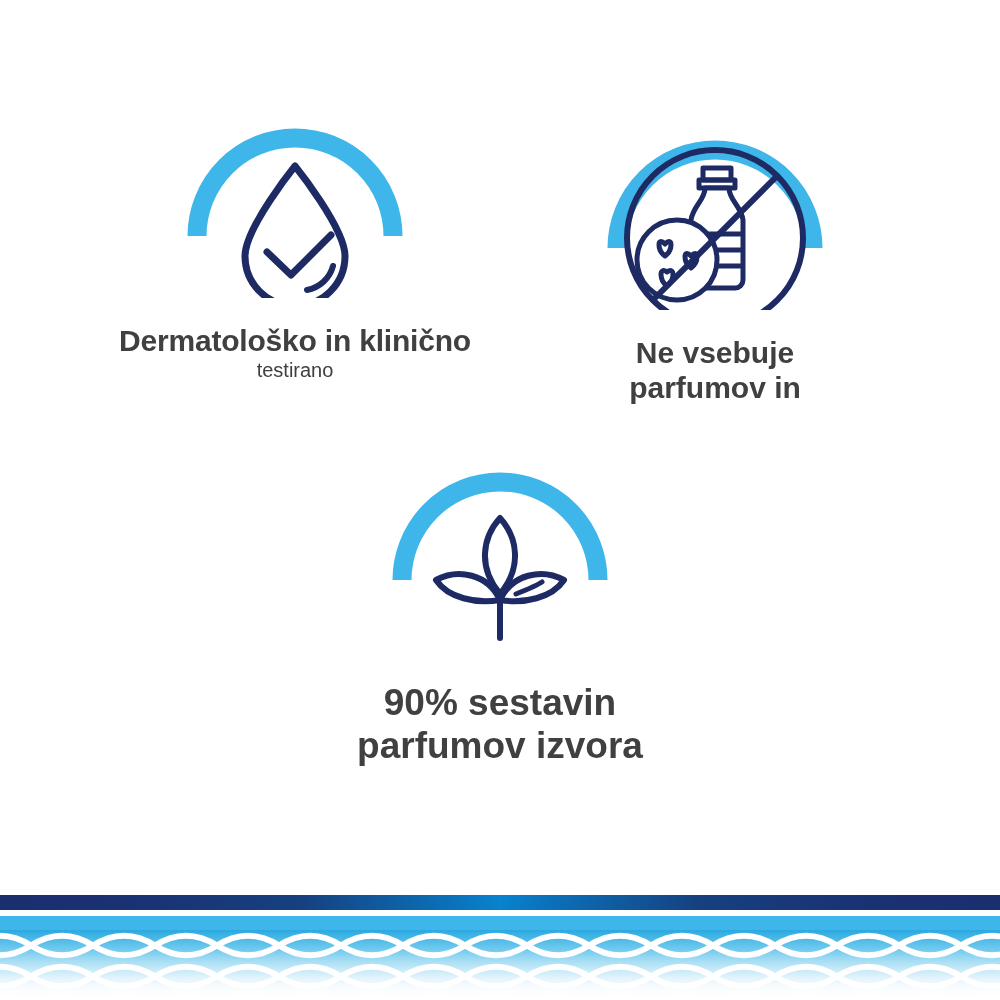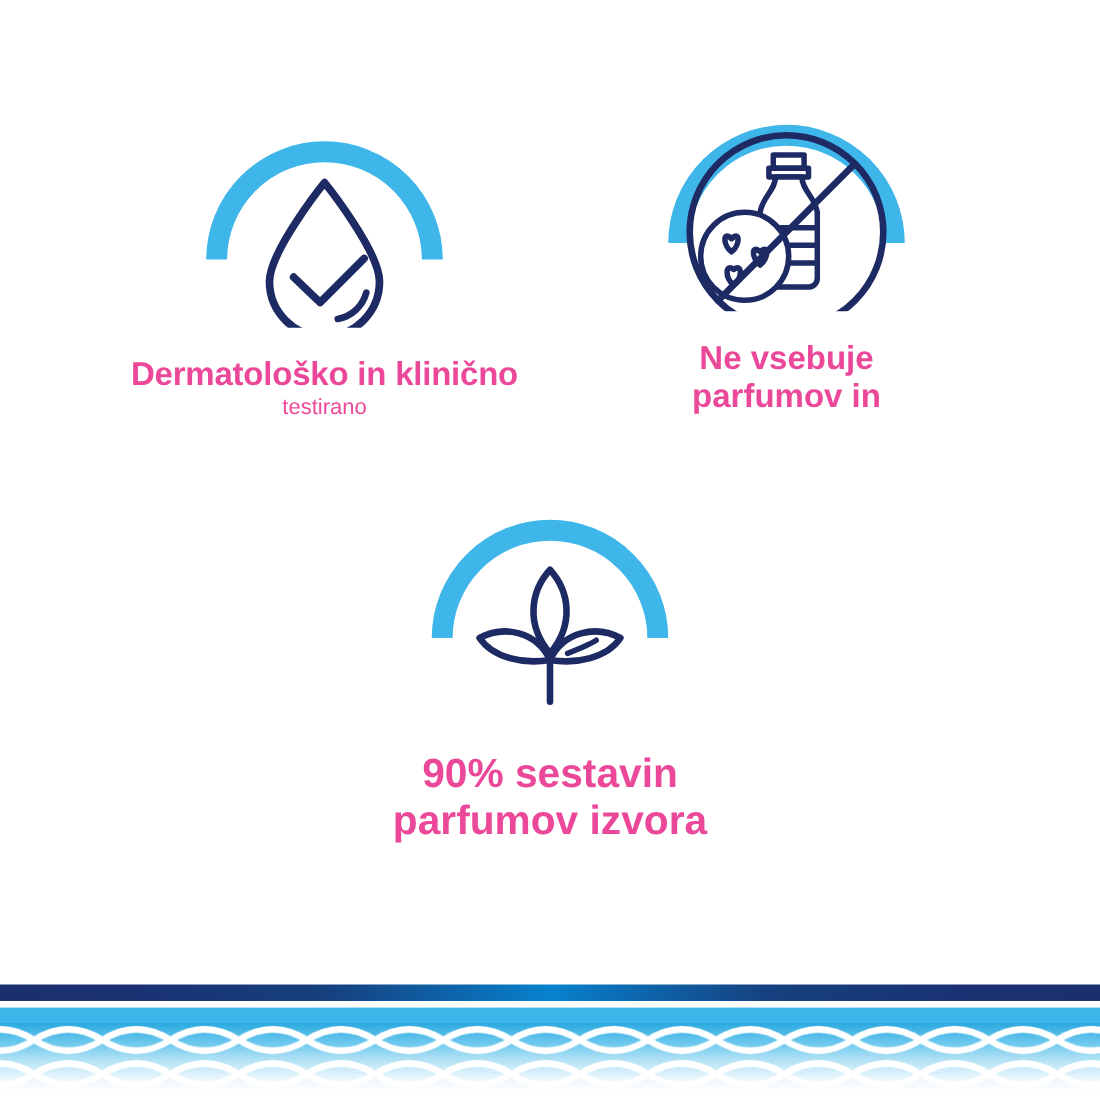--- a/index.html
+++ b/index.html
@@ -31,21 +31,21 @@
 
   .feature-icon {
     position: relative;
     margin: 0 auto;
     display: block;
   }
 
   .feature-caption {
     margin: 0;
     padding: 0;
-    color: #ec4899;
+    color: #404040;
     line-height: 1.16;
   }
 
   .cap-line {
     display: block;
     white-space: nowrap;
   }
   .cap-line.bold {
     font-weight: 700;
   }
@@ -59,21 +59,21 @@
     top: 108px;
     width: 500px;
   }
   #feature-derm .feature-caption { font-size: 30px; }
   #feature-derm .cap-line.bold { letter-spacing: -0.2px; }
   #feature-derm .cap-line.regular { font-size: 20px; }
 
   
   #feature-perfume {
     left: 565px;
-    top: 93px;
+    top: 120px;
     width: 300px;
   }
   #feature-perfume .feature-caption { font-size: 30px; }
 
   
   #feature-natural {
     left: 350px;
     top: 452px;
     width: 300px;
   }

